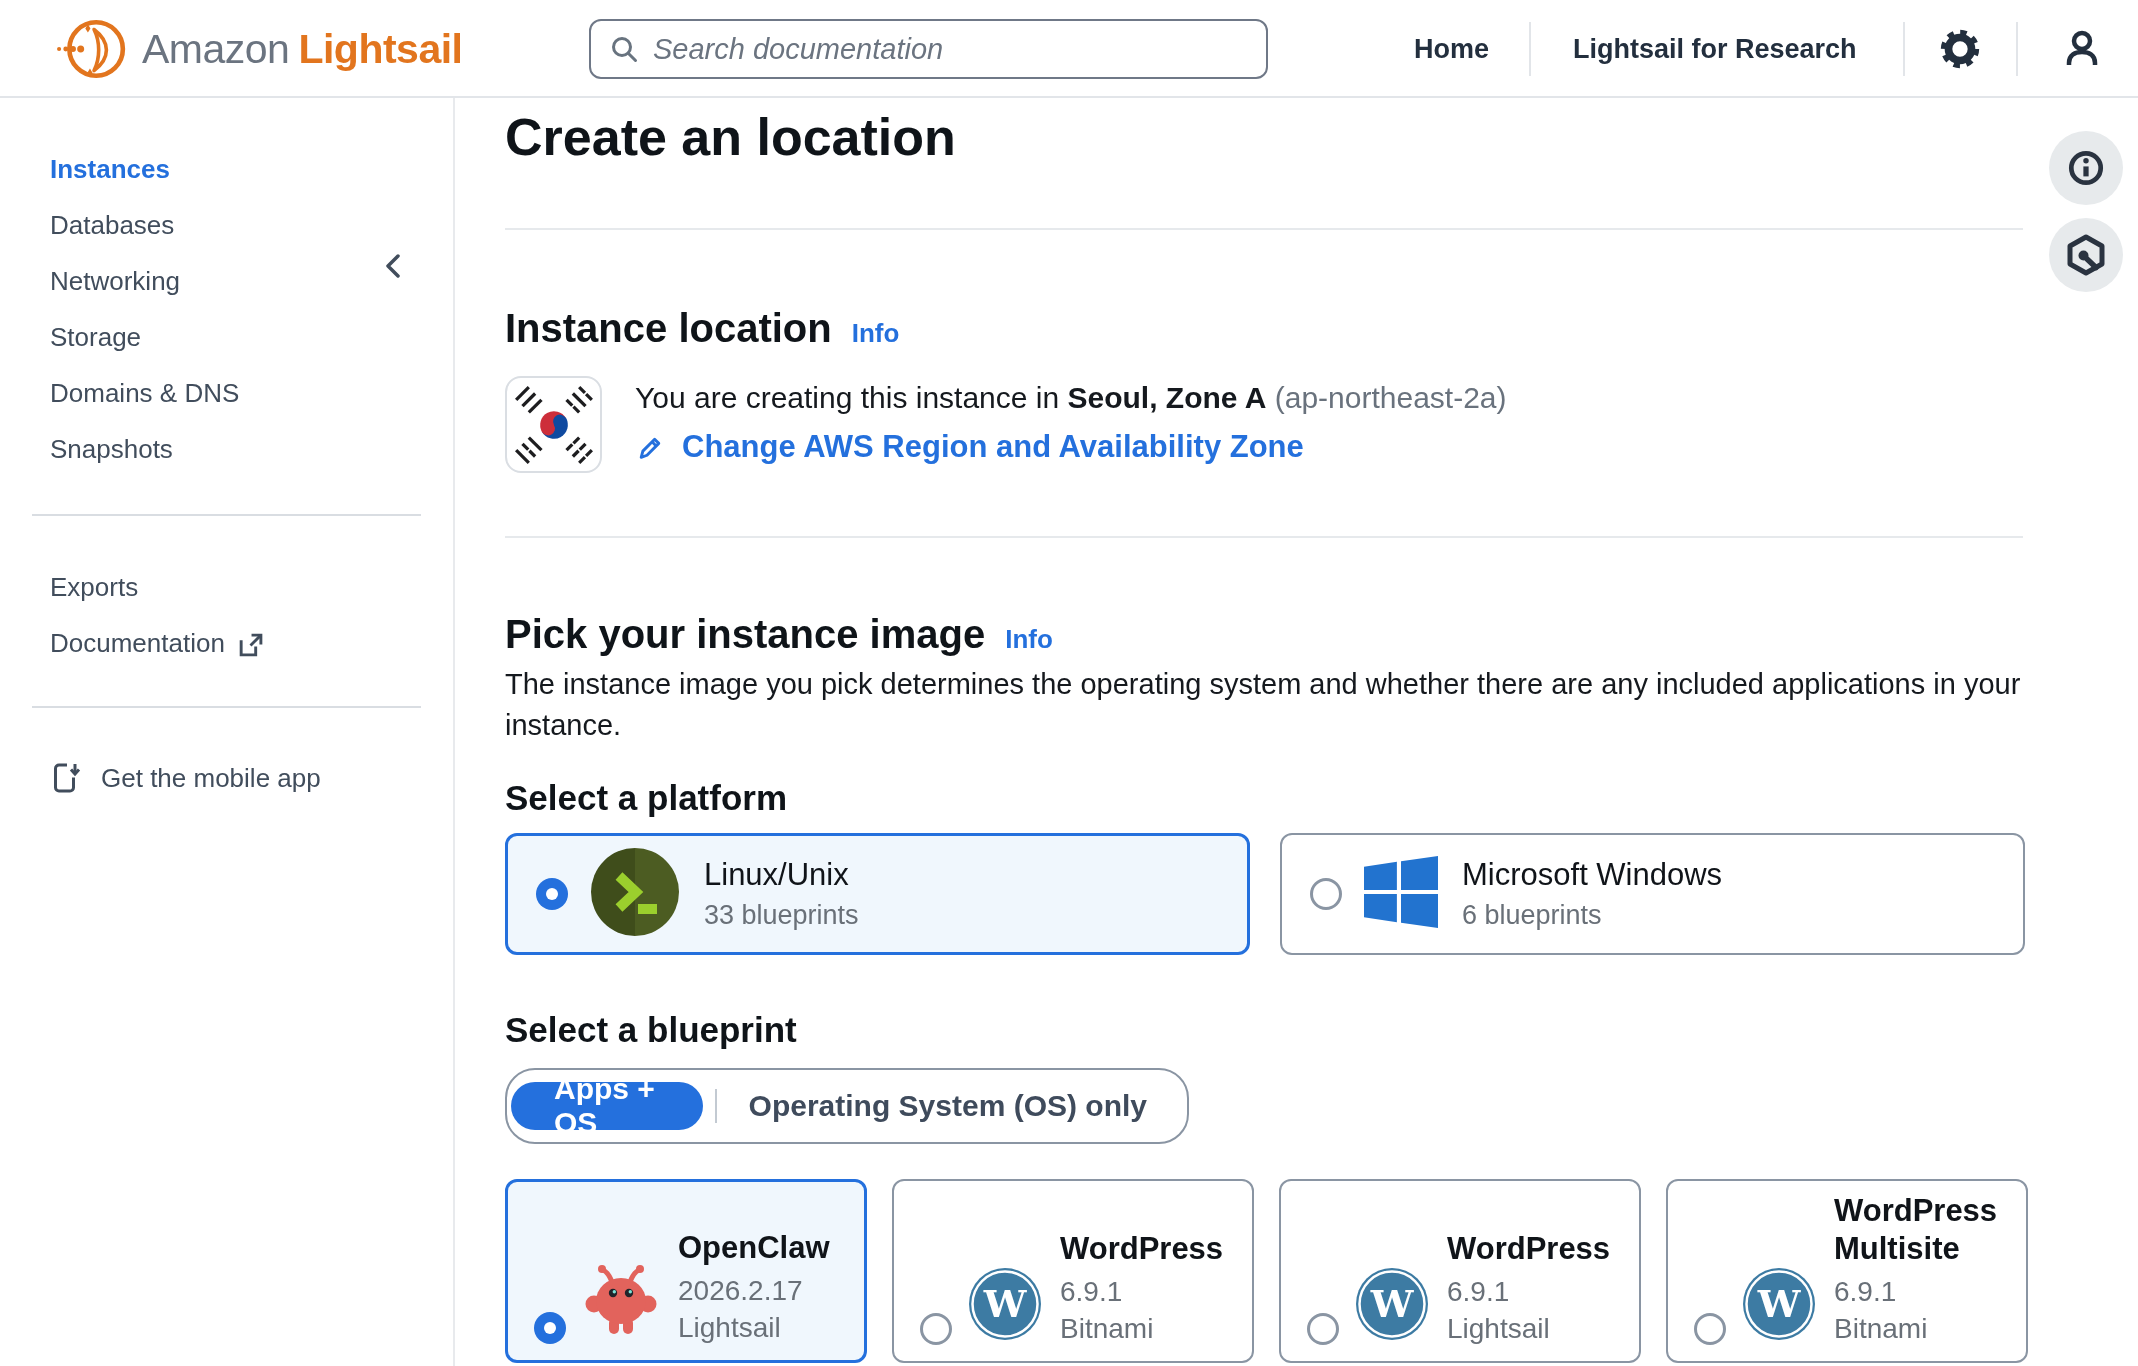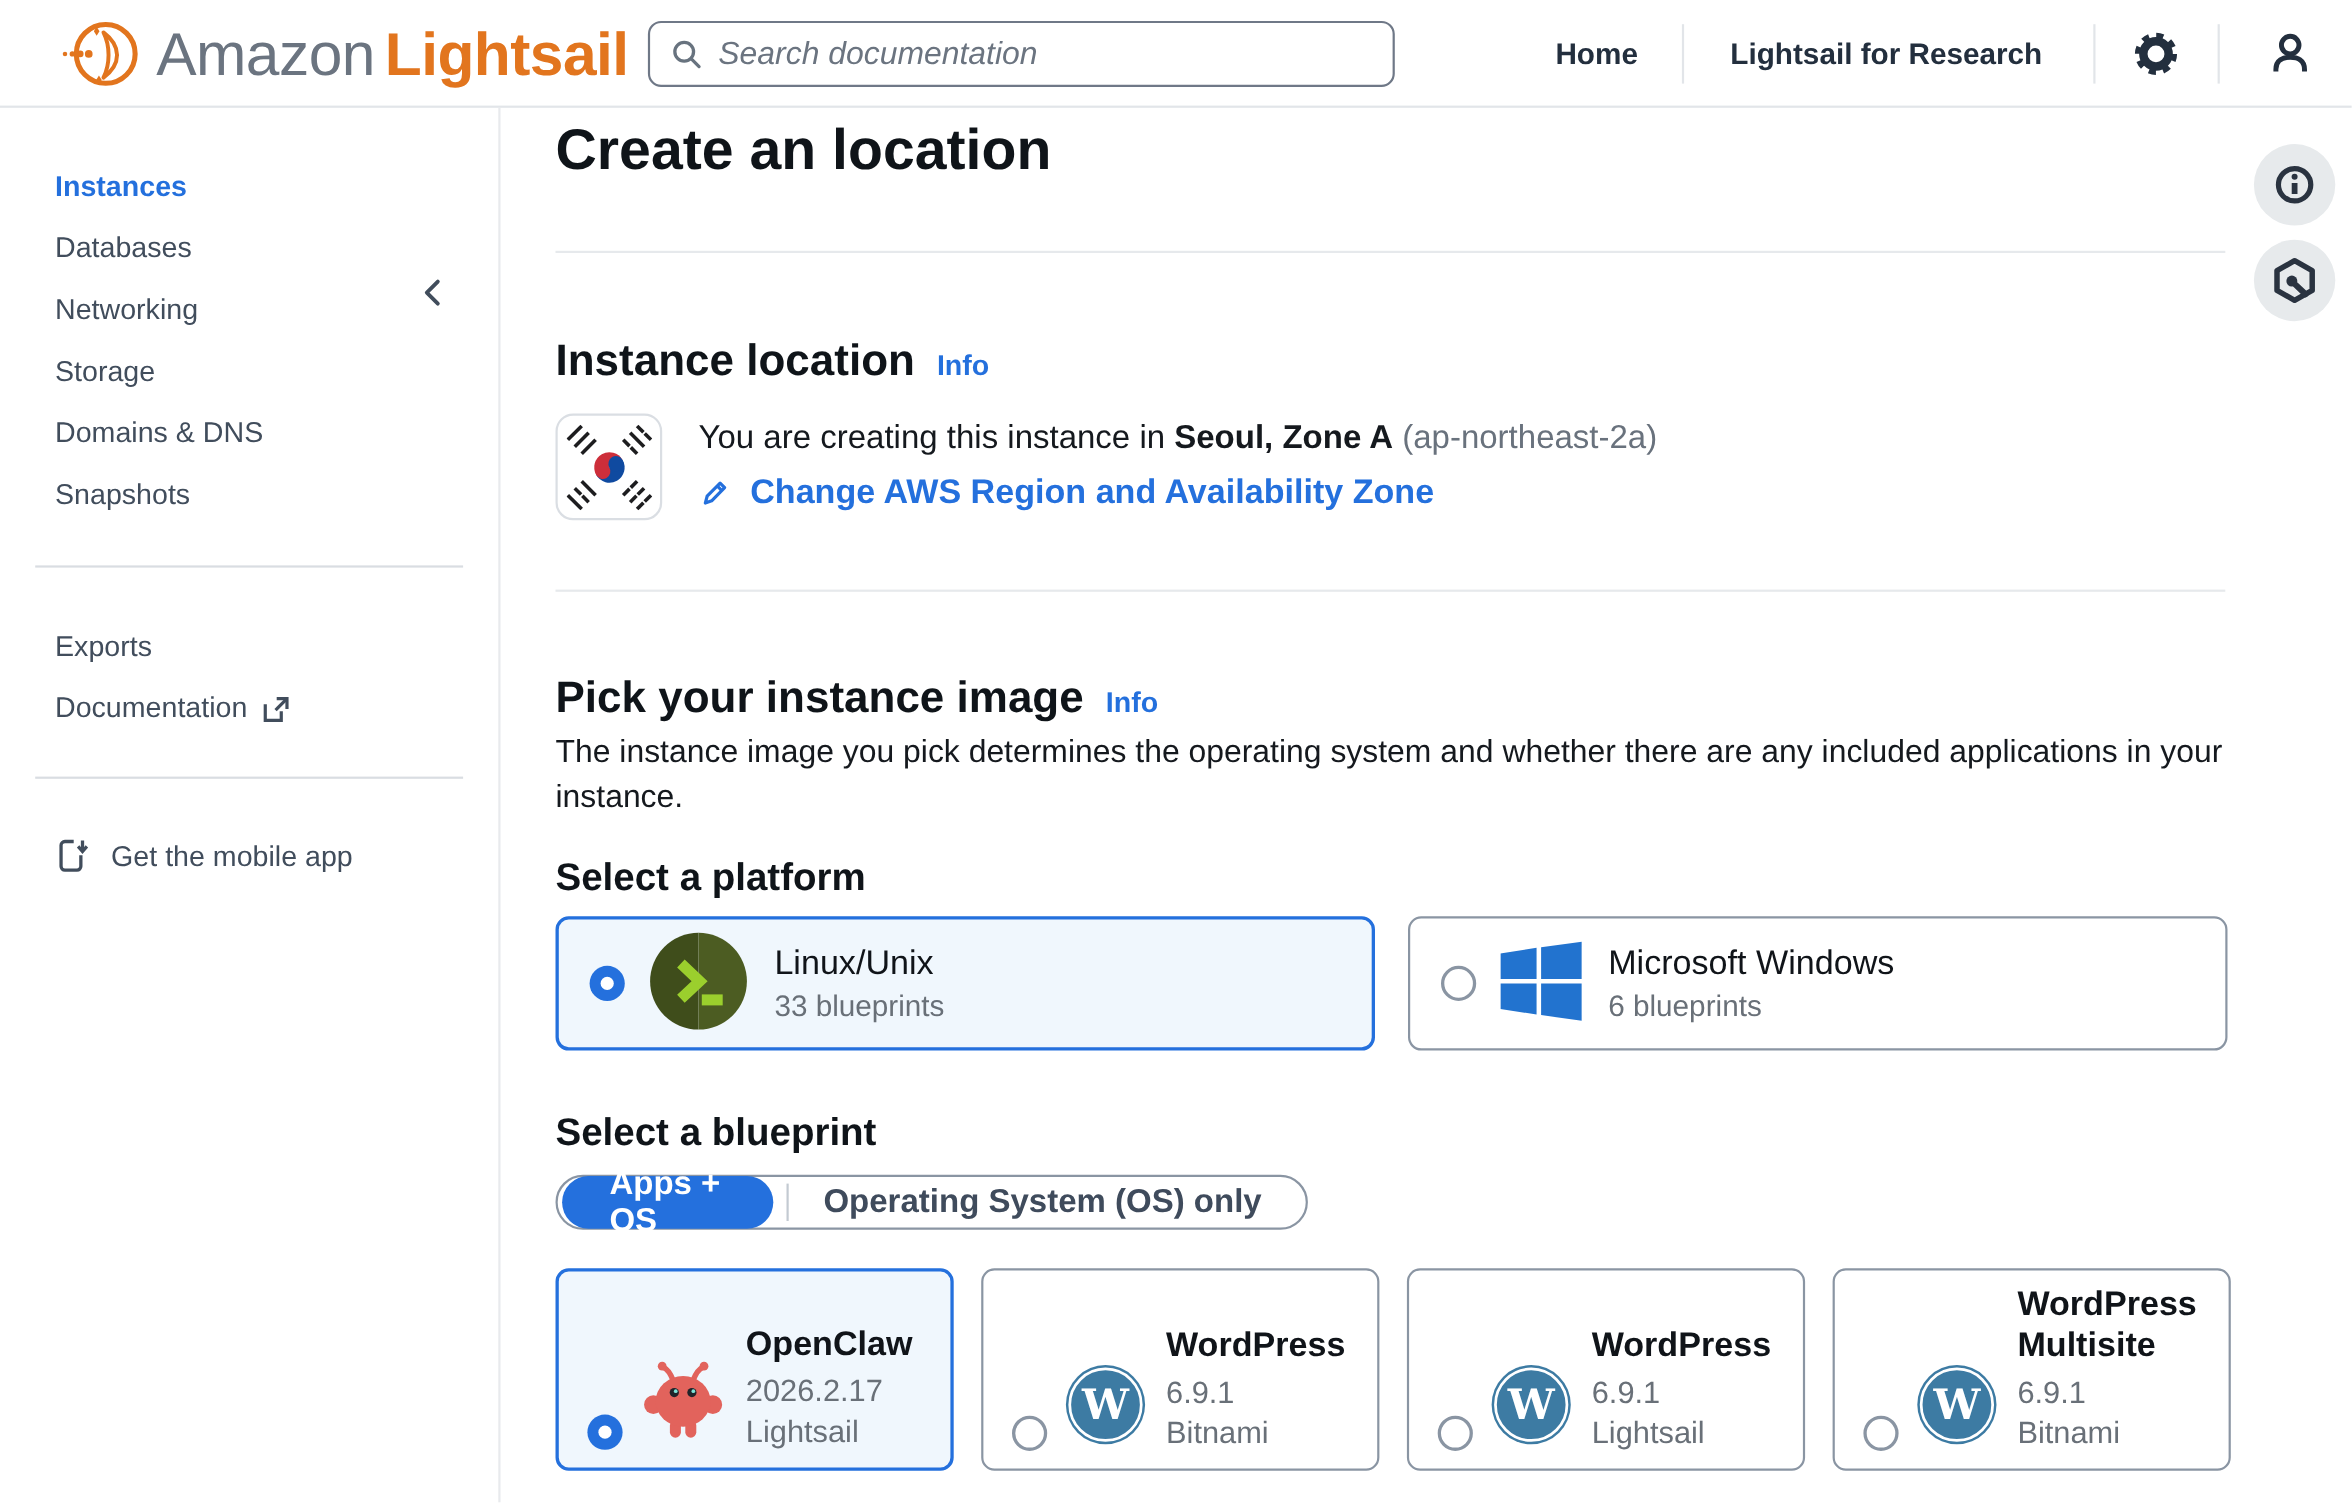--- a/index.html
+++ b/index.html
@@ -4,21 +4,21 @@
 <style>
   * { margin:0; padding:0; box-sizing:border-box; }
   html,body { width:2138px; height:1366px; overflow:hidden; background:#fff;
     font-family:"Liberation Sans", sans-serif; color:#15191e; }
   .page { position:relative; width:2138px; height:1366px; background:#fff; }
 
   
   header { position:absolute; left:0; top:0; width:2138px; height:98px;
     background:#fff; border-bottom:2px solid #e2e5e9; z-index:5; }
   .brand { position:absolute; left:56px; top:13px; height:72px; display:flex; align-items:center; gap:14px; }
-  .brand-text { font-size:55px; letter-spacing:-0.5px; }
+  .brand-text { font-size:41px; letter-spacing:-0.5px; }
   .brand-amazon { color:#6b7480; font-weight:400; }
   .brand-lightsail { color:#e2751e; font-weight:700; margin-left:9px; }
   .search { position:absolute; left:589px; top:19px; width:679px; height:60px;
     border:2px solid #6f7887; border-radius:12px; display:flex; align-items:center; padding:0 18px; background:#fff; }
   .search input { flex:1; border:none; outline:none; font-size:29px; font-style:italic;
     color:#3a434e; font-family:"Liberation Sans", sans-serif; margin-left:14px; background:transparent; }
   .search input::placeholder { color:#6b7480; }
   .nav-link { position:absolute; top:0; height:98px; display:flex; align-items:center;
     font-size:27px; font-weight:700; color:#232f3e; cursor:pointer; }
   .hdiv { position:absolute; top:22px; width:2px; height:54px; background:#e2e5e9; }
@@ -74,21 +74,21 @@
     padding-left:28px; cursor:pointer; background:#fff; border:2px solid #8a95a3; }
   .pcard.selected { border:3px solid #2470dd; background:#f0f7fd; }
   .radio { width:32px; height:32px; border-radius:50%; flex:none; }
   .radio.off { border:3px solid #8a95a3; background:#fff; }
   .radio.on { background:#2470dd; display:flex; align-items:center; justify-content:center; }
   .radio.on i { width:12px; height:12px; border-radius:50%; background:#fff; display:block; }
   .pcard .p-ic { margin:0 24px 0 22px; flex:none; }
   .p-title { font-size:31px; color:#101419; }
   .p-sub { font-size:27px; color:#697078; margin-top:7px; }
 
-  .toggle { margin-top:17px; width:684px; height:50px; border:2px solid #8a95a3; border-radius:30px;
+  .toggle { margin-top:17px; width:684px; height:76px; border:2px solid #8a95a3; border-radius:30px;
     display:flex; align-items:center; background:#fff; }
   .toggle .pill { margin-left:4px; height:48px; border-radius:25px; background:#2470dd;
     color:#fff; font-size:30px; font-weight:700; display:flex; align-items:center;
     padding:0 43px; cursor:pointer; }
   .toggle .tdiv { width:2px; height:34px; background:#c3cad2; margin:0 0 0 12px; }
   .toggle .os-only { font-size:30px; font-weight:700; color:#3f4b5c; margin-left:32px;
     padding-right:40px; cursor:pointer; white-space:nowrap; }
 
   .bp-row { margin-top:35px; display:flex; gap:25px; }
   .bcard { width:362px; height:184px; border-radius:12px; background:#fff; border:2px solid #8a95a3;

